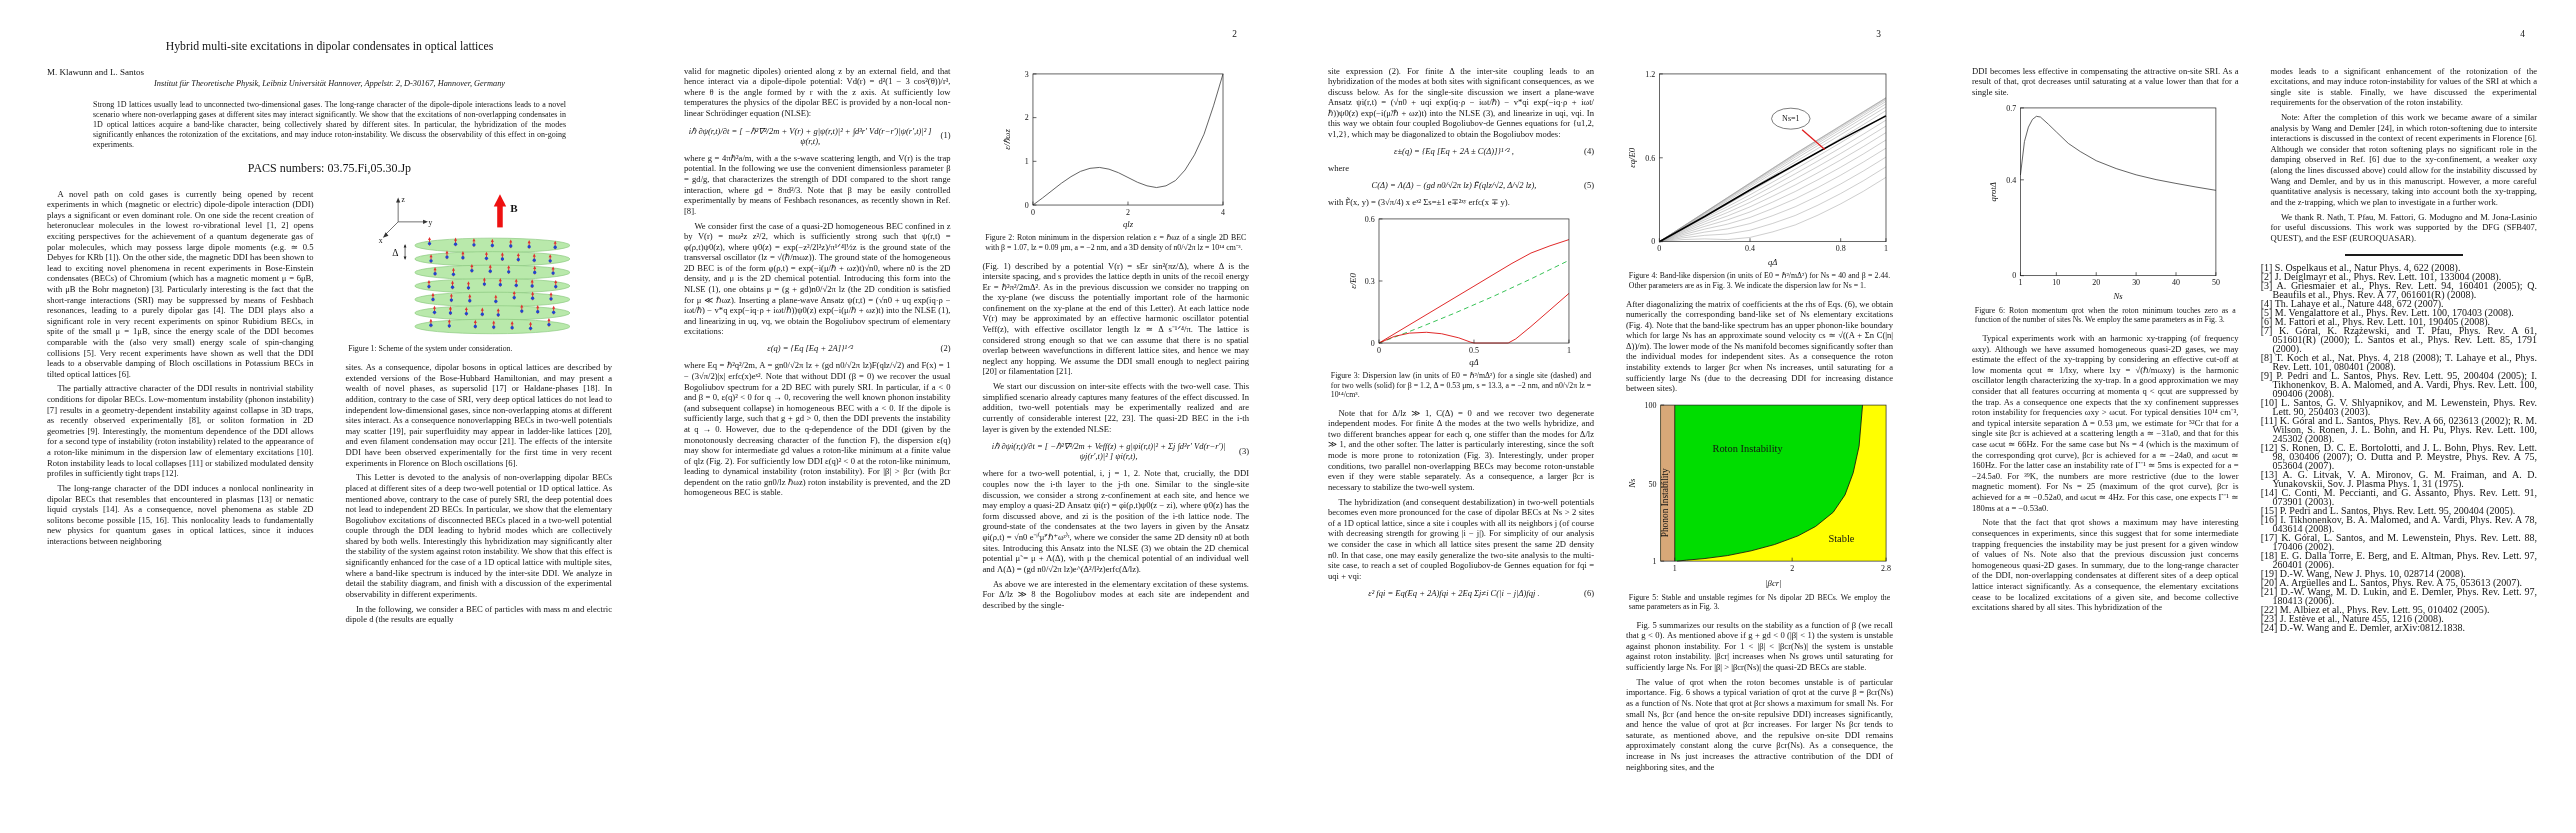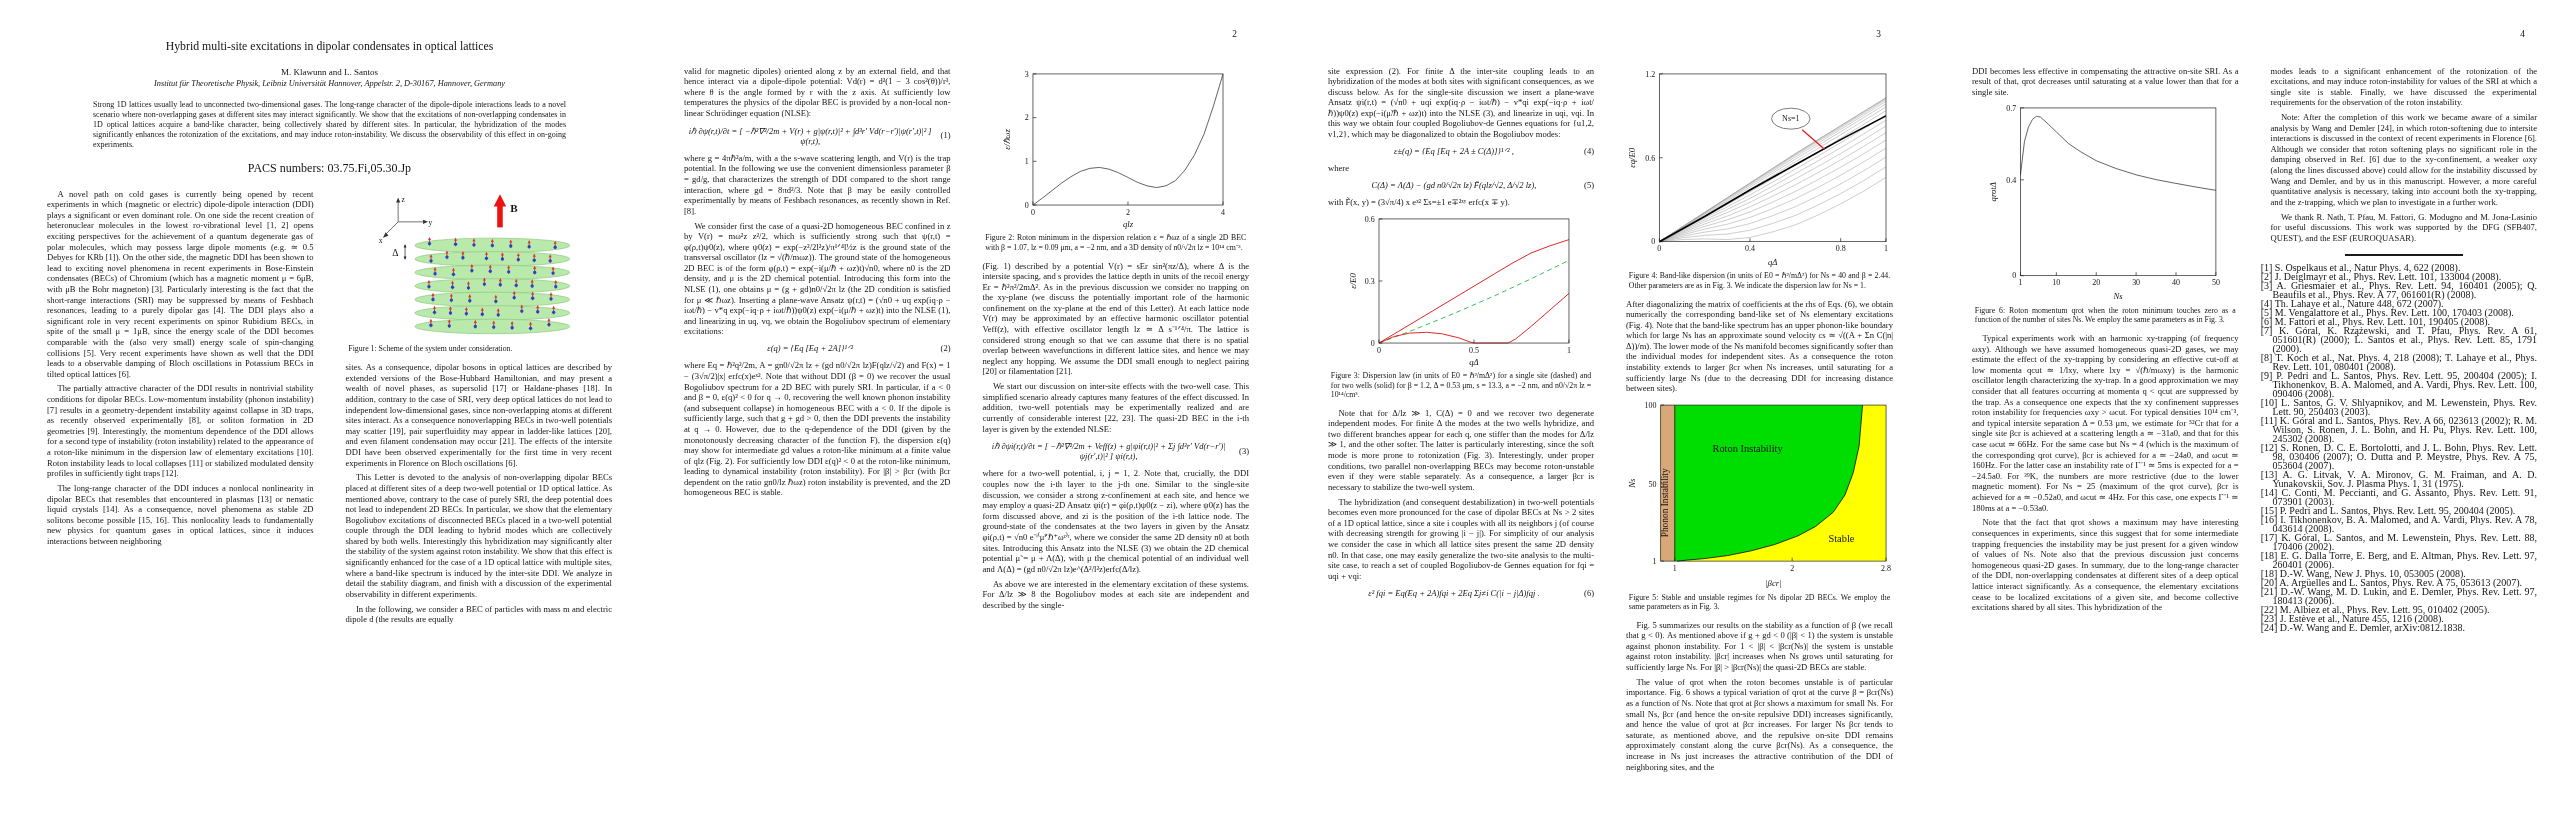--- a/index.html
+++ b/index.html
@@ -3,21 +3,21 @@
 <meta charset="utf-8">
 <style>
   html,body{margin:0;padding:0;}
   body{width:2576px;height:834px;position:relative;background:#ffffff;
        font-family:"Liberation Serif",serif;color:#141414;overflow:hidden;}
   .sheet{position:absolute;top:0;width:644px;height:834px;background:#fff;overflow:hidden;}
   .inner{padding:28px 39px 0 40px;}
   .inner.deep{padding-top:53px;}
   .pageno{position:absolute;top:29px;right:51px;font-size:9.4px;}
   .title{text-align:center;font-size:11.8px;margin:11px 21px 0;}
-  .authors{text-align:center;font-size:9px;margin-top:12.5px;}
+  .authors{font-size:9px;margin-top:12.5px;}
   .affil{text-align:center;font-style:italic;font-size:8.3px;margin-top:2.1px;}
   .abstract{margin:12.5px 46px 0;font-size:8px;line-height:10px;text-align:justify;}
   .pacs{margin:11px 46px 0;font-size:12px;text-align:center;}
   .cols{display:flex;gap:32px;margin-top:12.5px;}
   .col{width:276px;}
   p.b{font-size:8.6px;line-height:10.6px;text-align:justify;margin:0 0 4.2px;text-indent:10.4px;}
   p.b.ni{text-indent:0;}
   .eq{display:flex;align-items:center;gap:4.2px;margin:6.3px 0 7px;font-size:8.5px;}
   .eq .eb{flex:1;text-align:center;font-style:italic;}
   .eq .en{font-style:normal;}
@@ -488,21 +488,21 @@
             <div class="ref">[9] P. Pedri and L. Santos, Phys. Rev. Lett. 95, 200404 (2005); I. Tikhonenkov, B. A. Malomed, and A. Vardi, Phys. Rev. Lett. 100, 090406 (2008).</div>
             <div class="ref">[10] L. Santos, G. V. Shlyapnikov, and M. Lewenstein, Phys. Rev. Lett. 90, 250403 (2003).</div>
             <div class="ref">[11] K. Góral and L. Santos, Phys. Rev. A 66, 023613 (2002); R. M. Wilson, S. Ronen, J. L. Bohn, and H. Pu, Phys. Rev. Lett. 100, 245302 (2008).</div>
             <div class="ref">[12] S. Ronen, D. C. E. Bortolotti, and J. L. Bohn, Phys. Rev. Lett. 98, 030406 (2007); O. Dutta and P. Meystre, Phys. Rev. A 75, 053604 (2007).</div>
             <div class="ref">[13] A. G. Litvak, V. A. Mironov, G. M. Fraiman, and A. D. Yunakovskii, Sov. J. Plasma Phys. 1, 31 (1975).</div>
             <div class="ref">[14] C. Conti, M. Peccianti, and G. Assanto, Phys. Rev. Lett. 91, 073901 (2003).</div>
             <div class="ref">[15] P. Pedri and L. Santos, Phys. Rev. Lett. 95, 200404 (2005).</div>
             <div class="ref">[16] I. Tikhonenkov, B. A. Malomed, and A. Vardi, Phys. Rev. A 78, 043614 (2008).</div>
             <div class="ref">[17] K. Góral, L. Santos, and M. Lewenstein, Phys. Rev. Lett. 88, 170406 (2002).</div>
             <div class="ref">[18] E. G. Dalla Torre, E. Berg, and E. Altman, Phys. Rev. Lett. 97, 260401 (2006).</div>
-            <div class="ref">[18] D.-W. Wang, New J. Phys. 10, 053005 (2008).</div>
+            <div class="ref">[19] D.-W. Wang, New J. Phys. 10, 028714 (2008).</div>
             <div class="ref">[20] A. Argüelles and L. Santos, Phys. Rev. A 75, 053613 (2007).</div>
             <div class="ref">[21] D.-W. Wang, M. D. Lukin, and E. Demler, Phys. Rev. Lett. 97, 180413 (2006).</div>
             <div class="ref">[22] M. Albiez et al., Phys. Rev. Lett. 95, 010402 (2005).</div>
             <div class="ref">[23] J. Estève et al., Nature 455, 1216 (2008).</div>
             <div class="ref">[24] D.-W. Wang and E. Demler, arXiv:0812.1838.</div>
           </div>
       </div>
     </div>
   </div>
 </div>

